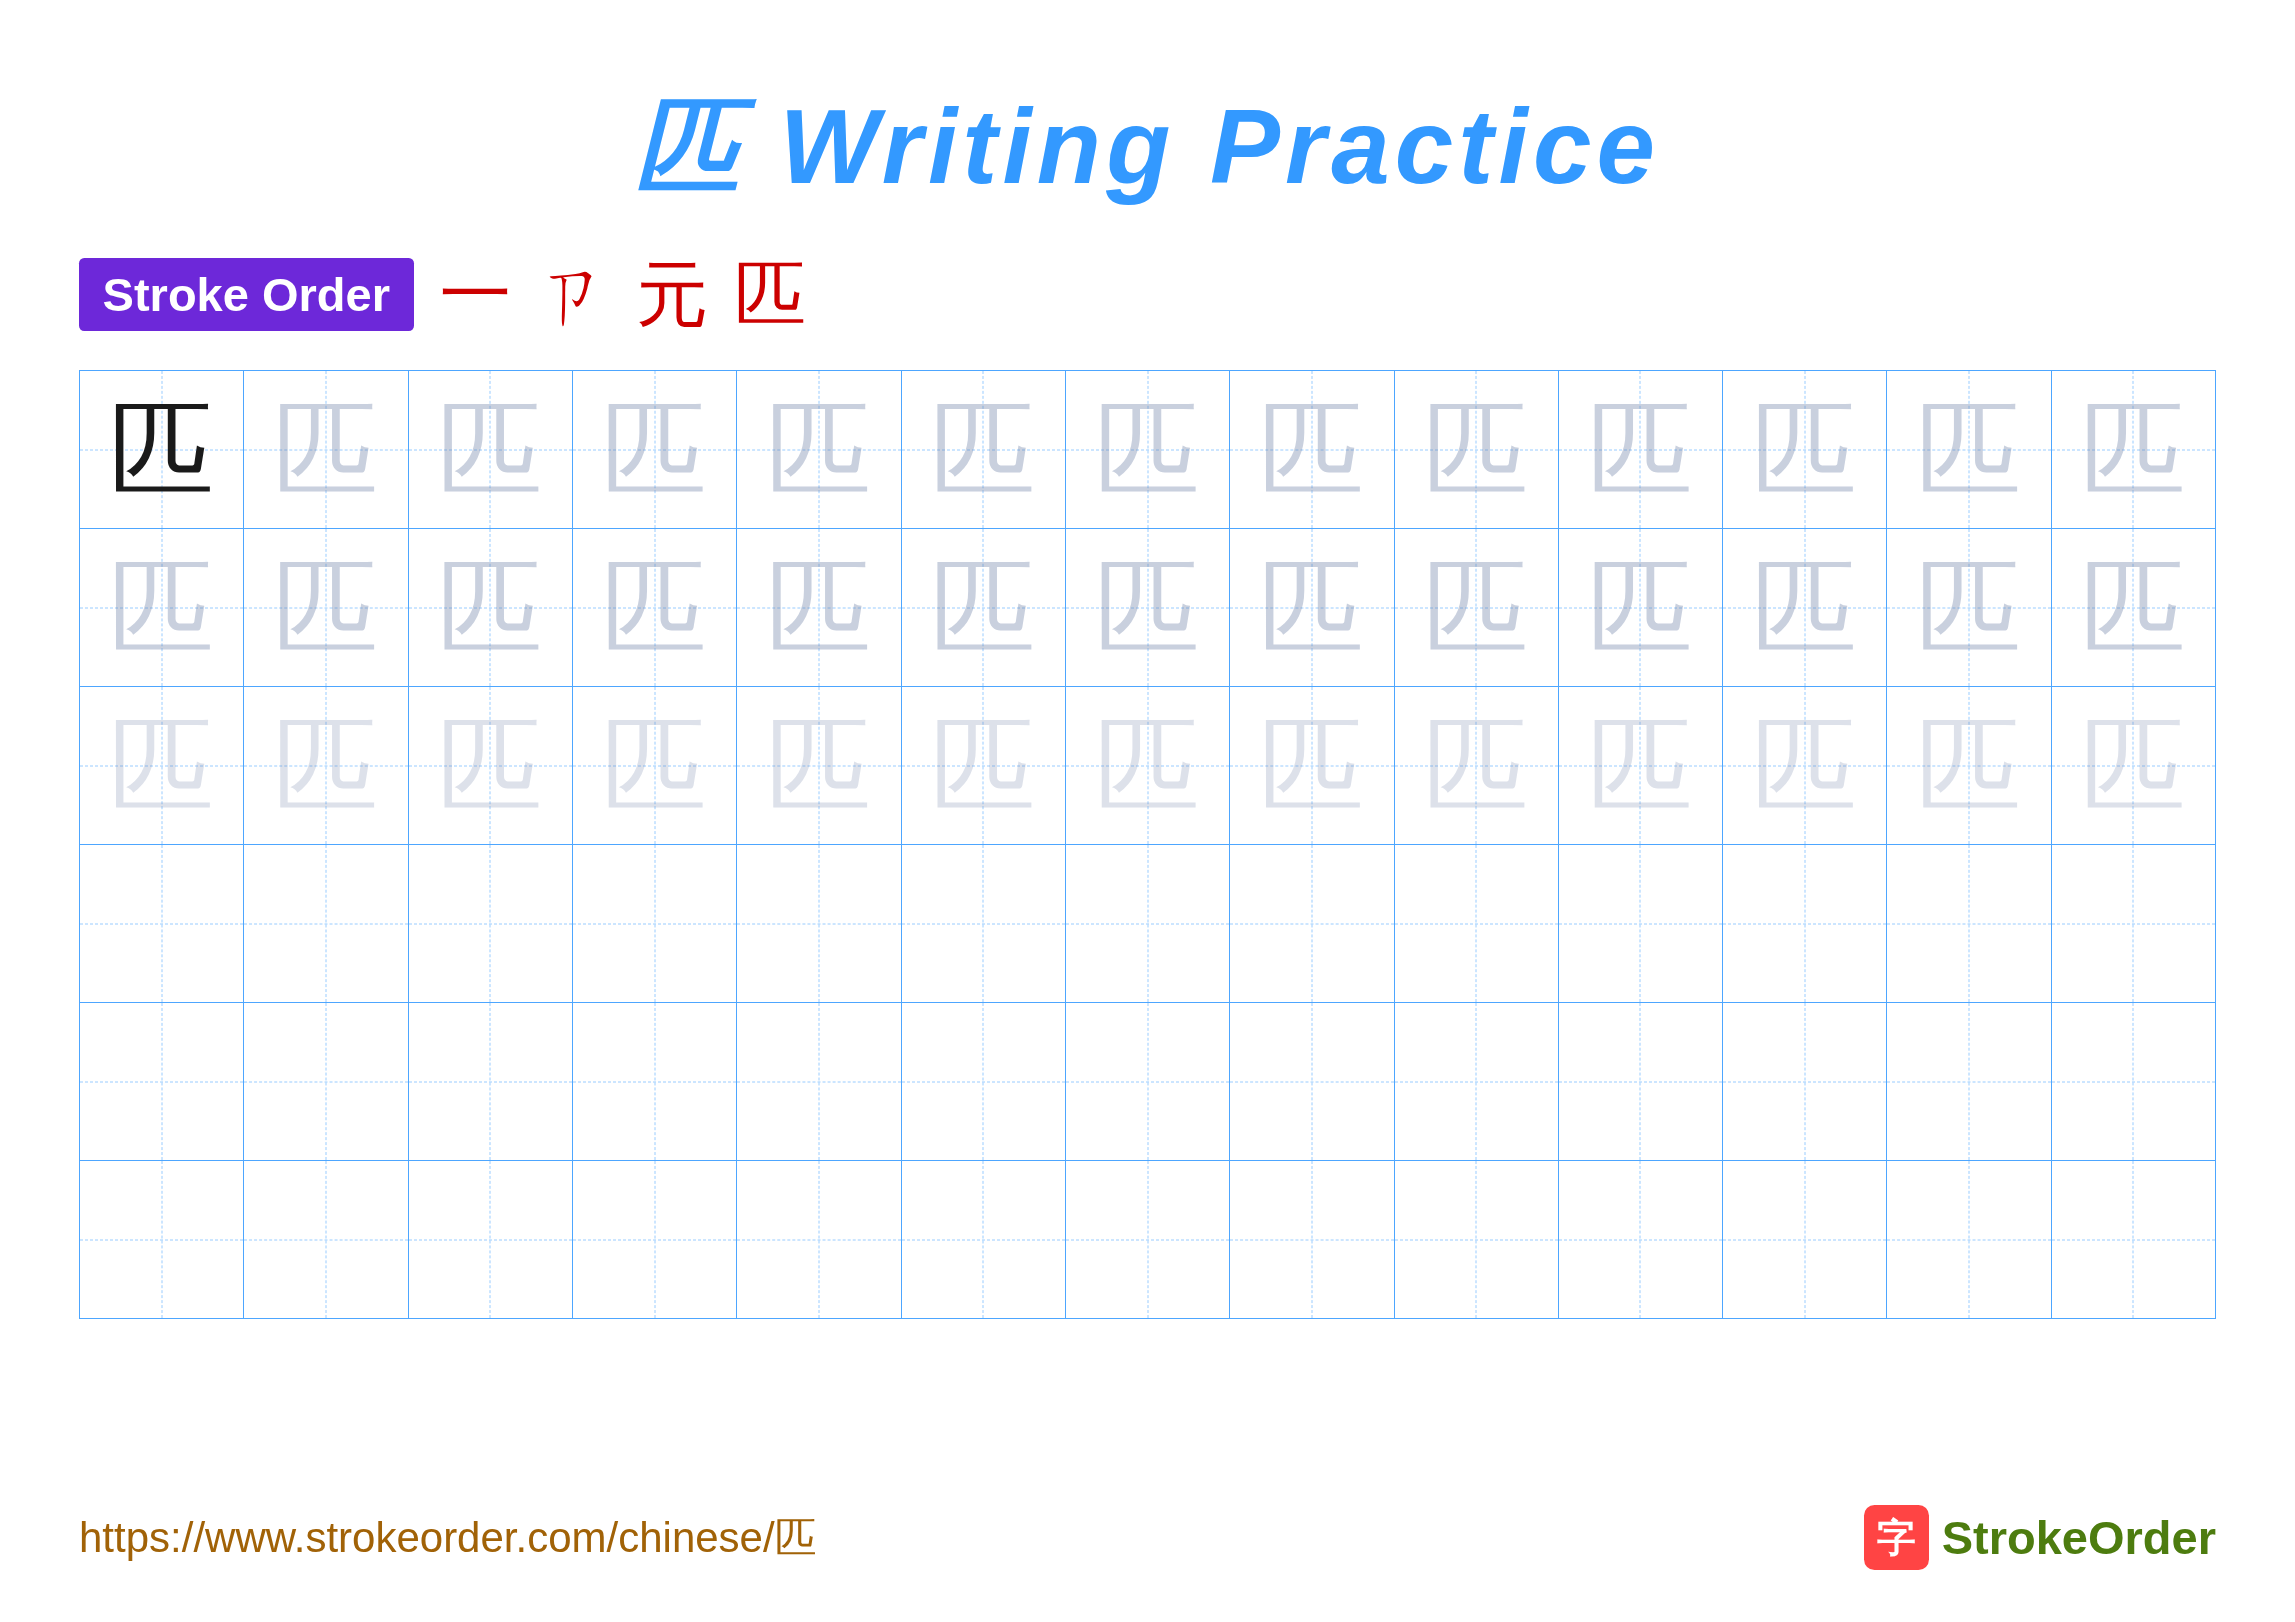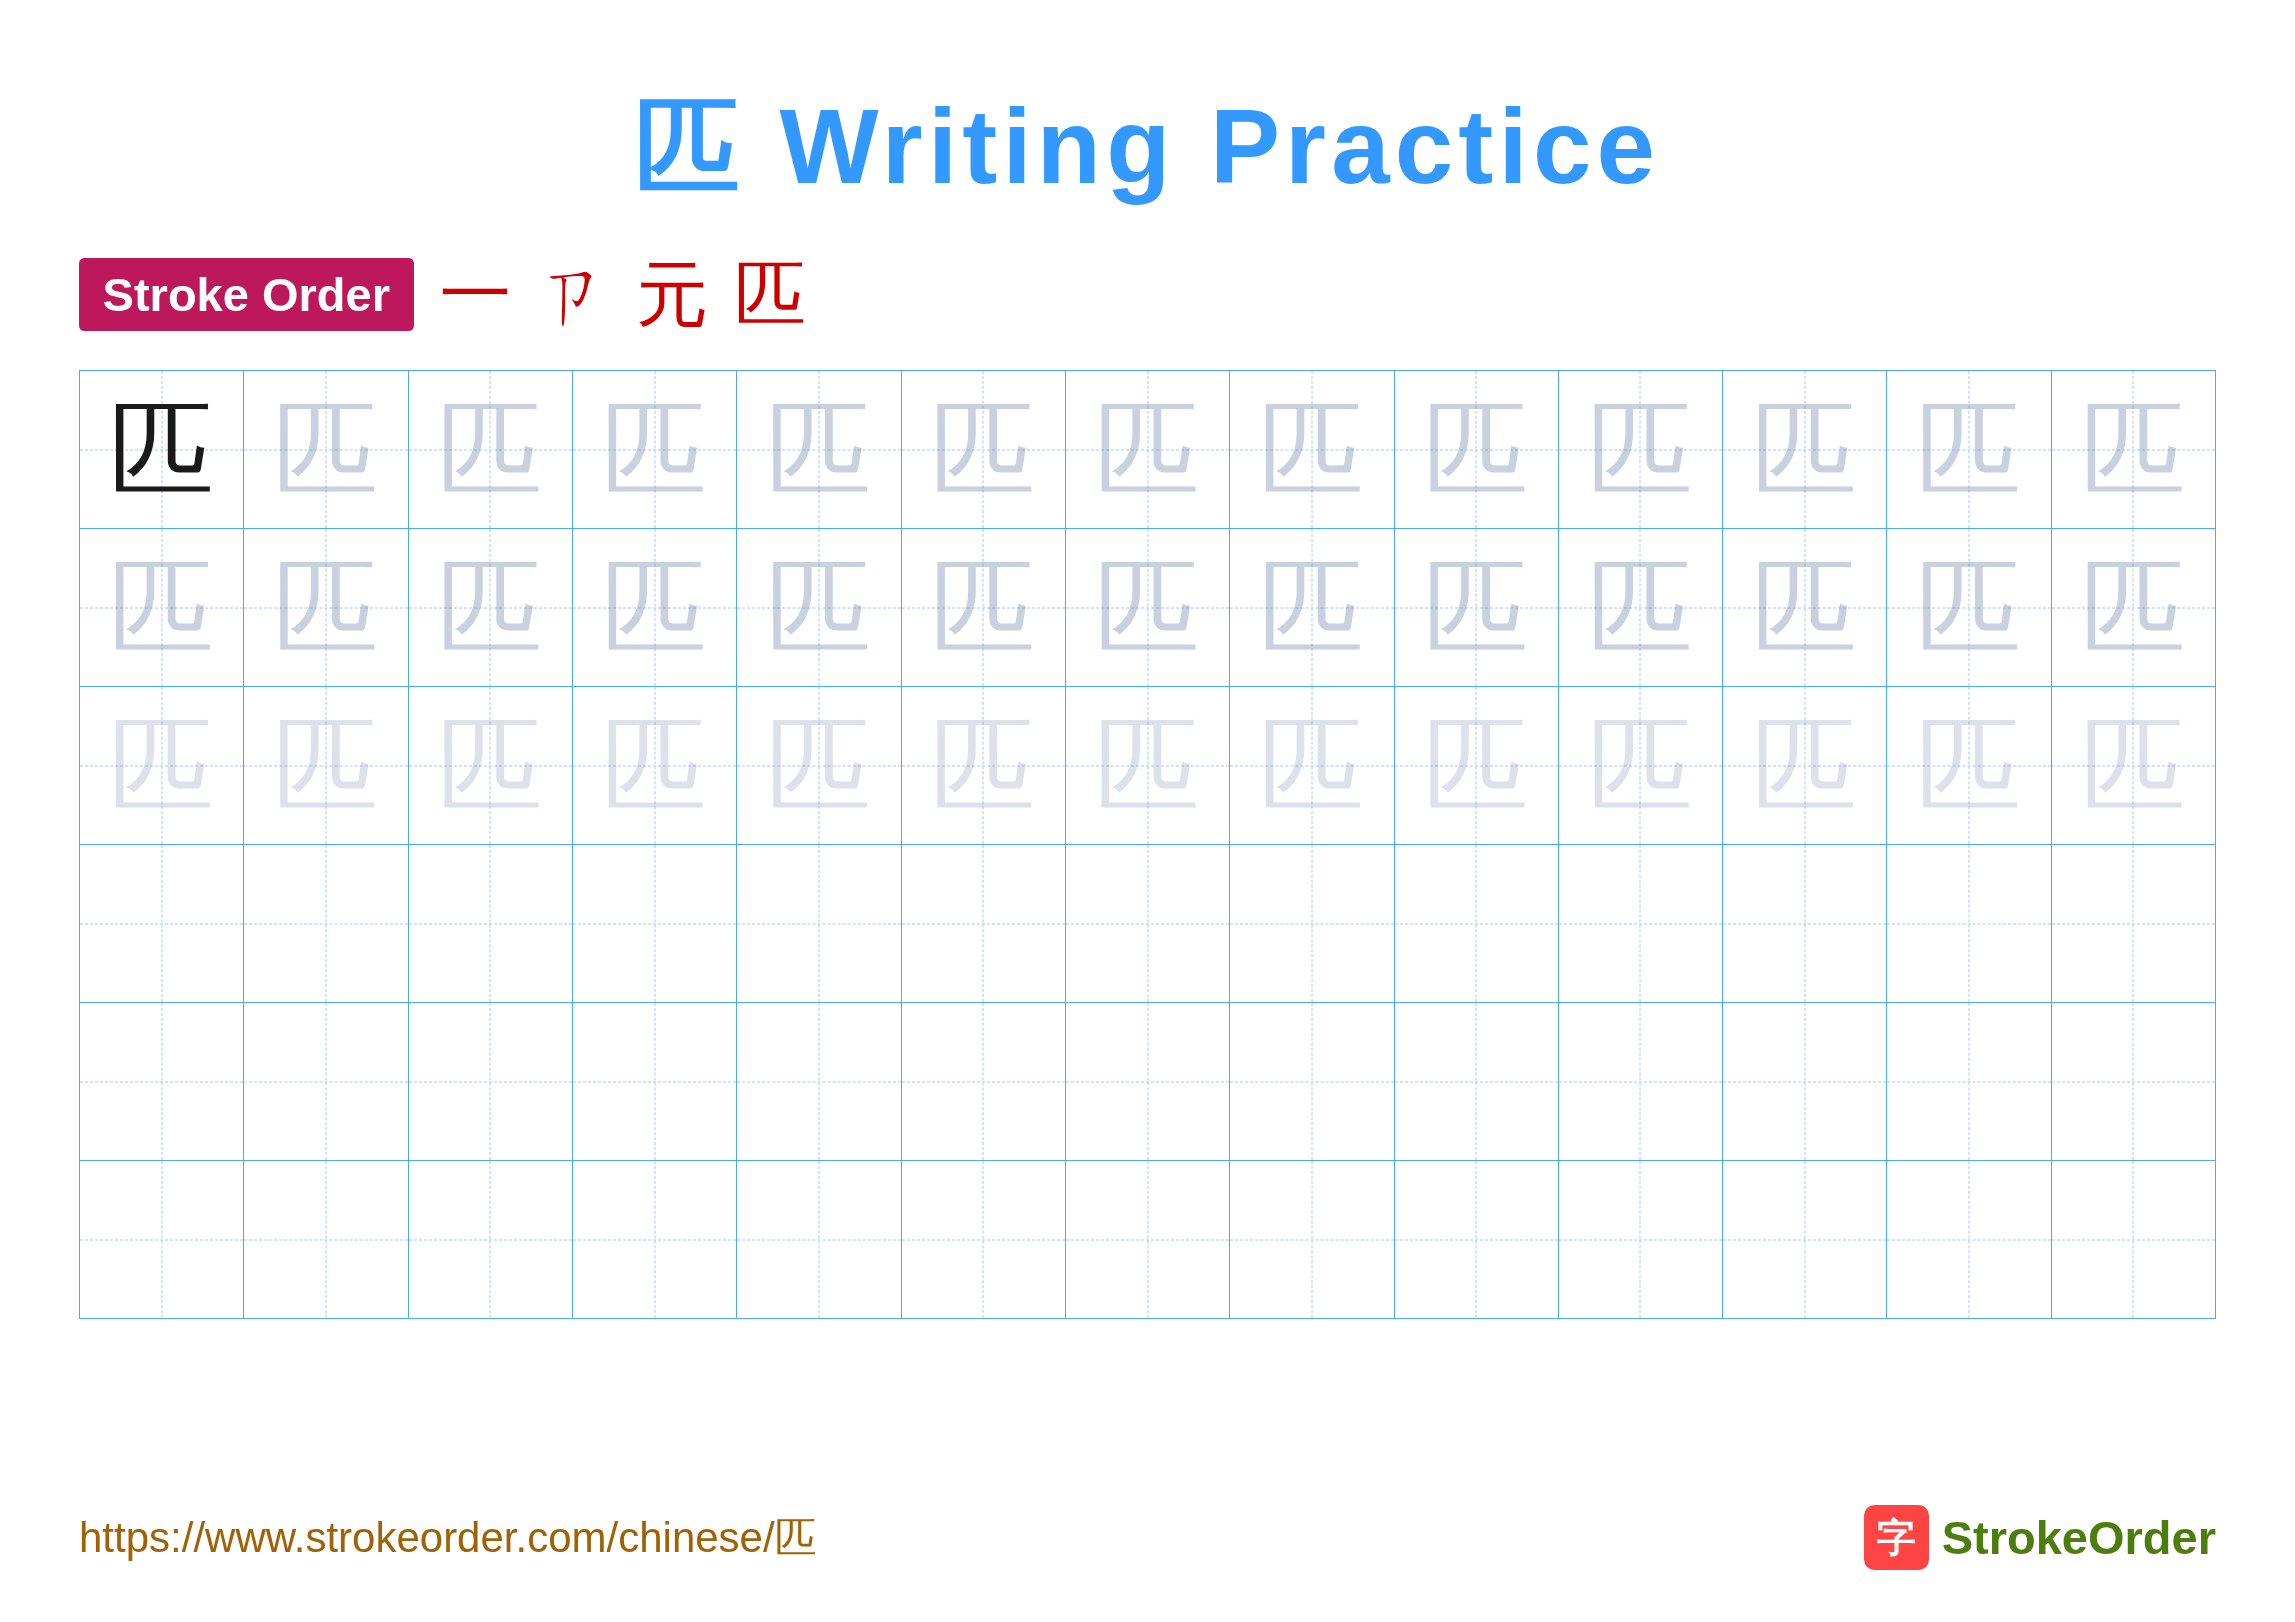--- a/index.html
+++ b/index.html
@@ -18,40 +18,41 @@
       background: #fff;
       position: relative;
       padding: 52px 79px;
     }
 
     
     .title-area {
       text-align: center;
       margin-bottom: 39px;
       margin-top: 26px;
+      font-style: italic;
     }
     .title-text {
       font-size: 105px;
       color: #3399ff;
       font-weight: bold;
       letter-spacing: 5.2px;
     }
     .title-char {
       color: #3399ff;
     }
 
     
     .stroke-order-row {
       display: flex;
       align-items: center;
       margin-bottom: 39px;
       gap: 26px;
     }
     .stroke-order-badge {
-      background: #be185d;
+      background: #6d28d9;
       color: white;
       font-size: 47px;
       font-weight: bold;
       padding: 9.2px 23.6px;
       border-radius: 5.2px;
       white-space: nowrap;
     }
     .stroke-steps {
       display: flex;
       align-items: center;

